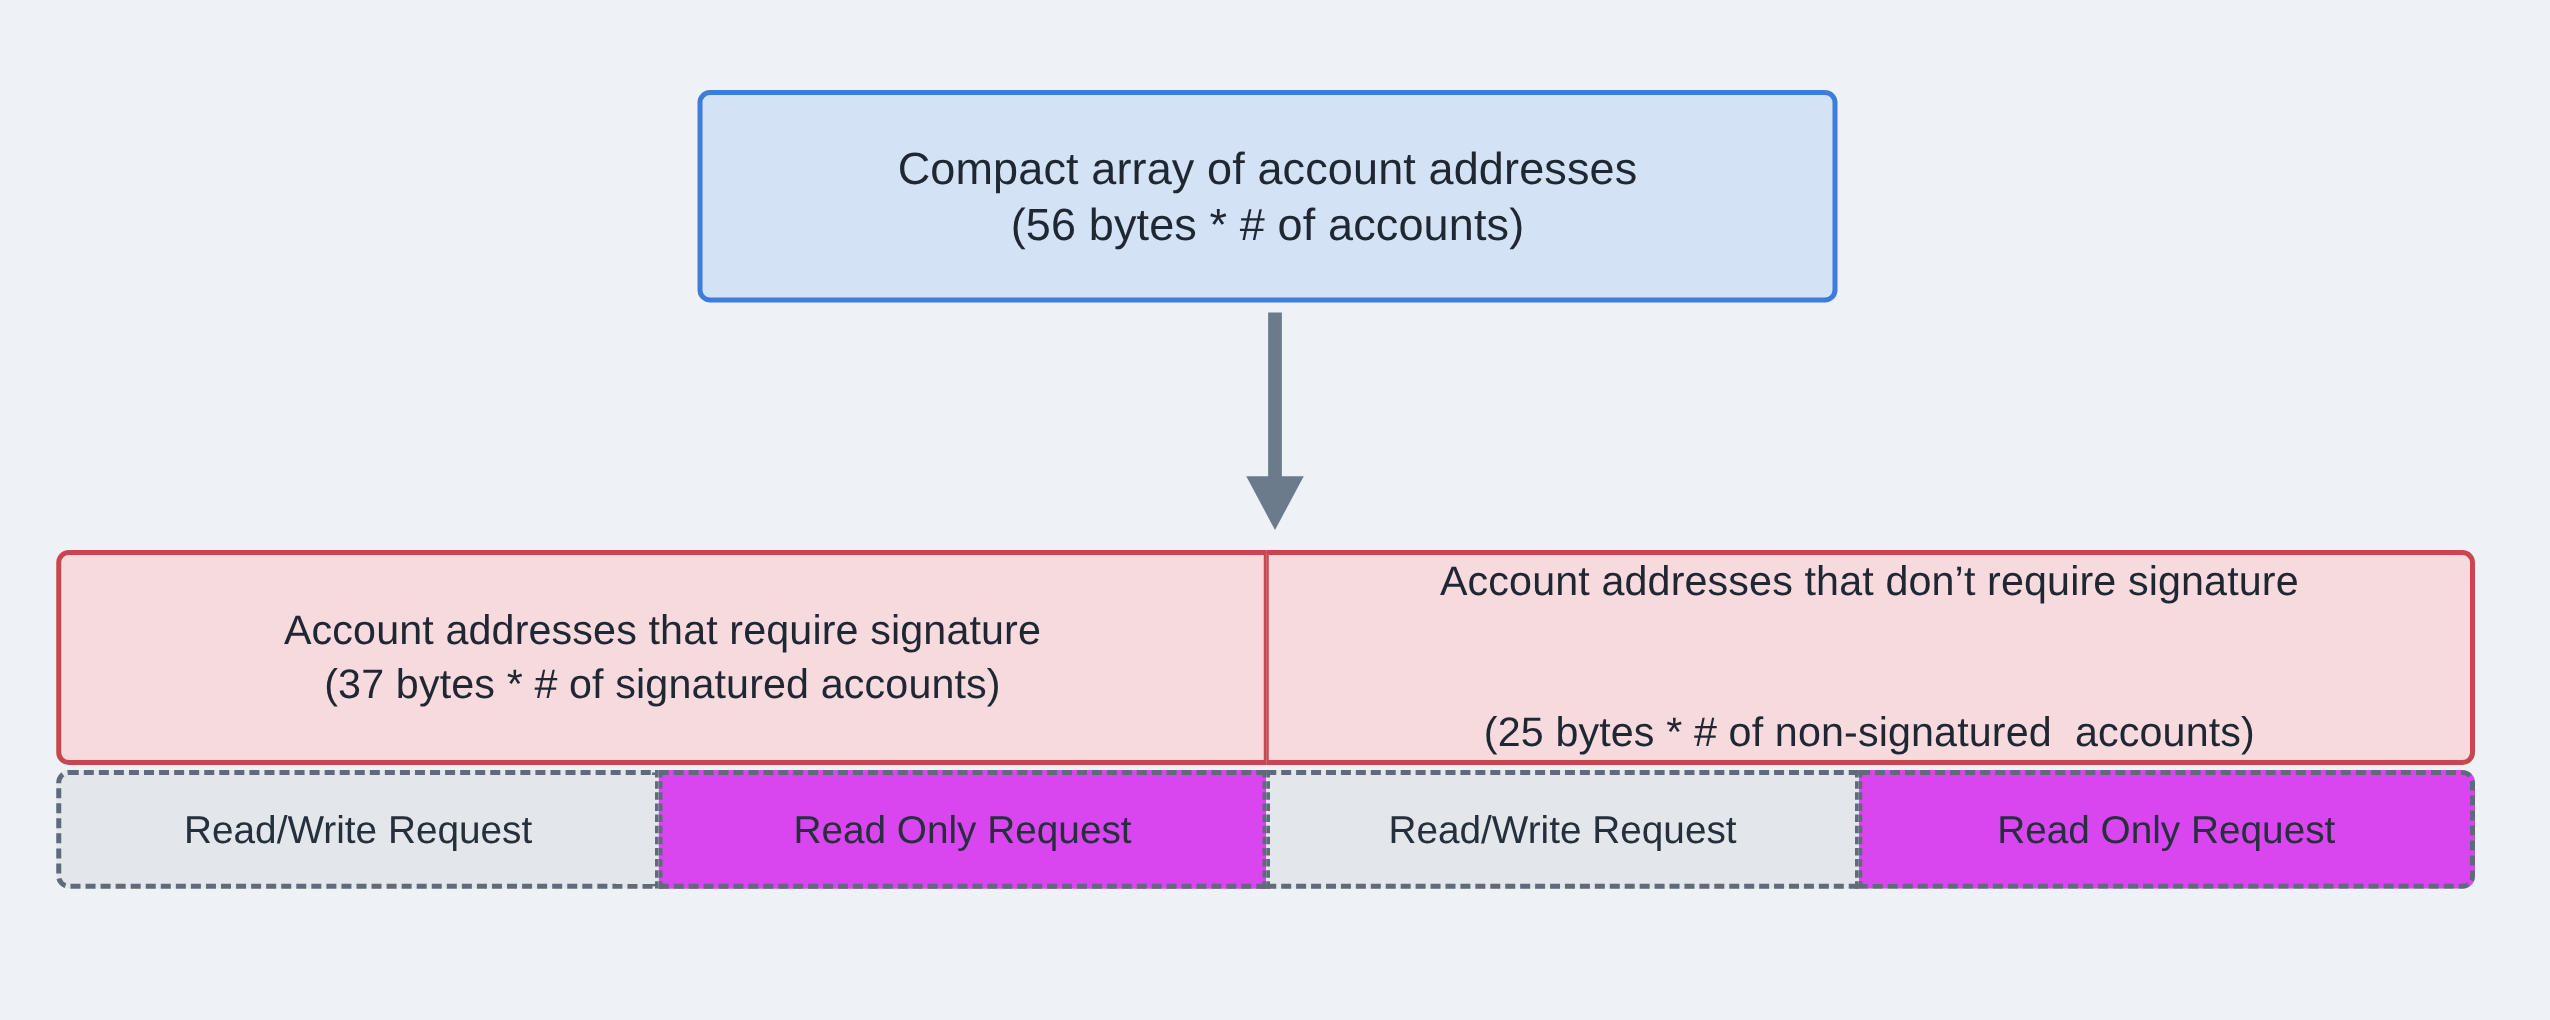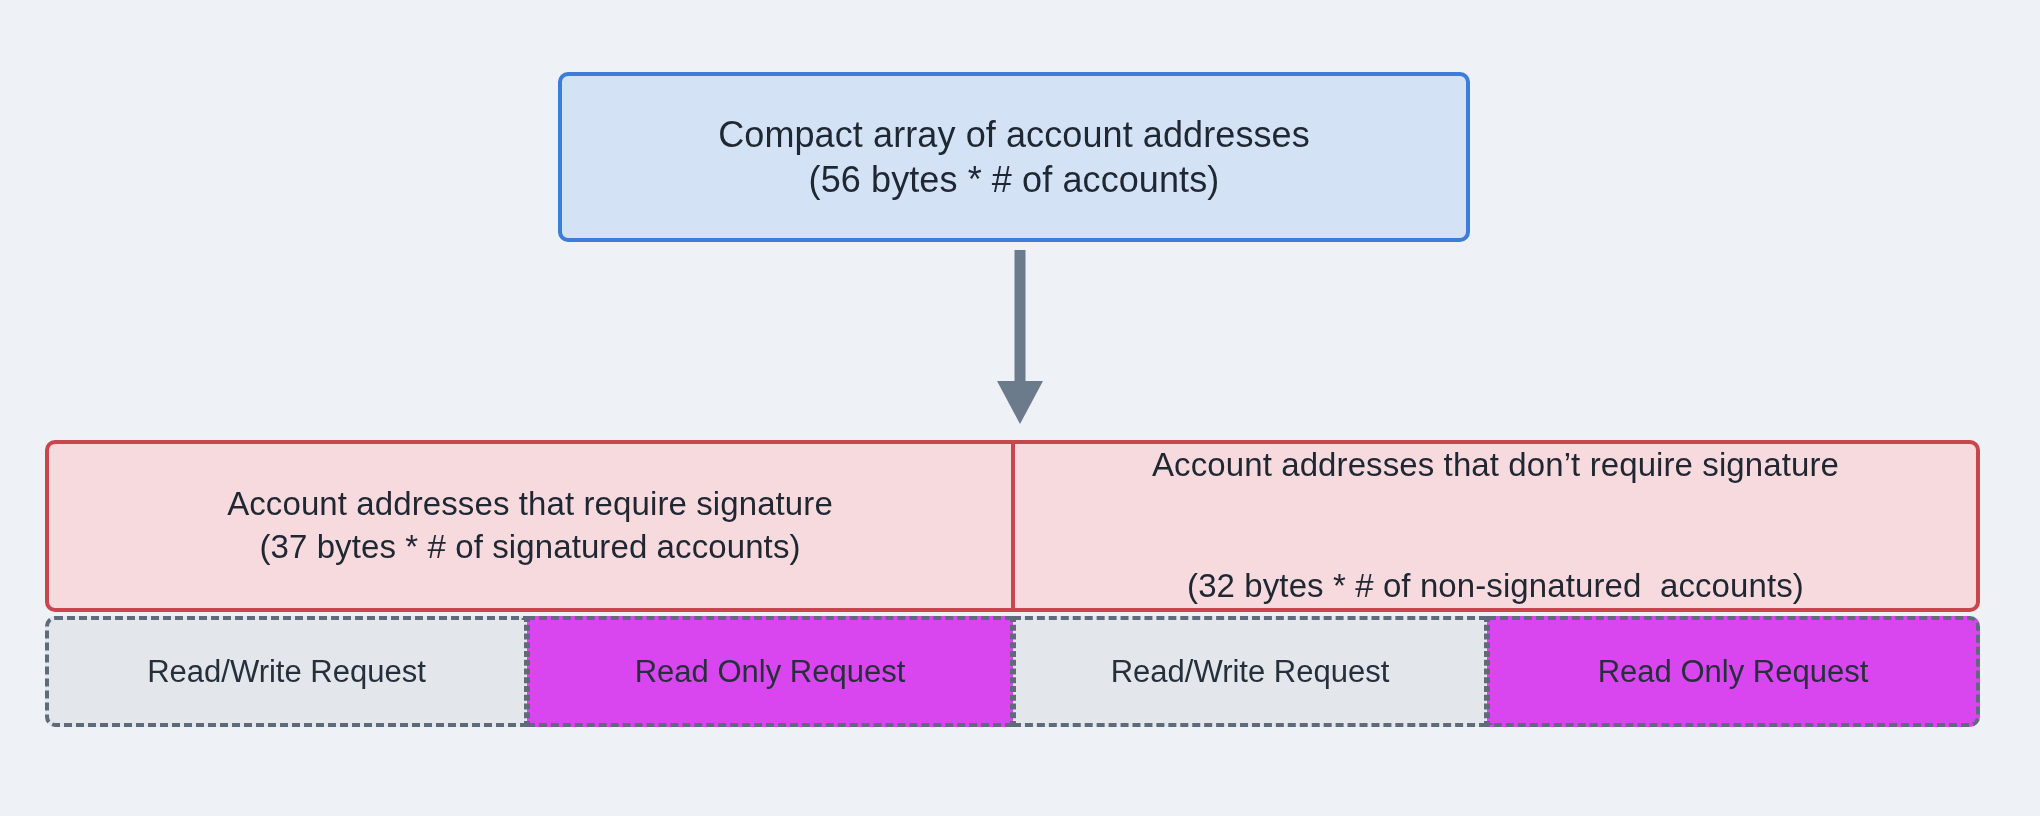--- a/index.html
+++ b/index.html
@@ -100,21 +100,21 @@
     letter-spacing: 0.1px;
     white-space: pre;
   }
 
   
   #gray-row {
     position: absolute;
     left: 45px;
     top: 616px;
     width: 1935px;
-    height: 111px;
+    height: 95px;
     display: flex;
   }
 
   .gray-box {
     box-sizing: border-box;
     display: flex;
     align-items: center;
     justify-content: center;
     text-align: center;
     color: #26303c;
@@ -163,21 +163,21 @@
     <polygon points="30,176 7,133 53,133" fill="#6b7b8c"></polygon>
   </svg>
 
   <div id="pink-row">
     <div class="pink-box" id="pink-left">
       <div class="line">Account addresses that require signature</div>
       <div class="line">(37 bytes * # of signatured accounts)</div>
     </div>
     <div class="pink-box" id="pink-right">
       <div class="line">Account addresses that don’t require signature</div>
-      <div class="line">(32 bytes * # of non-signatured  accounts)</div>
+      <div class="line">(25 bytes * # of non-signatured  accounts)</div>
     </div>
   </div>
 
   <div id="gray-row">
     <div class="gray-box shade-light" id="gray-1">Read/Write Request</div>
     <div class="gray-box shade-dark" id="gray-2">Read Only Request</div>
     <div class="gray-box shade-light" id="gray-3">Read/Write Request</div>
     <div class="gray-box shade-dark" id="gray-4">Read Only Request</div>
   </div>
 

